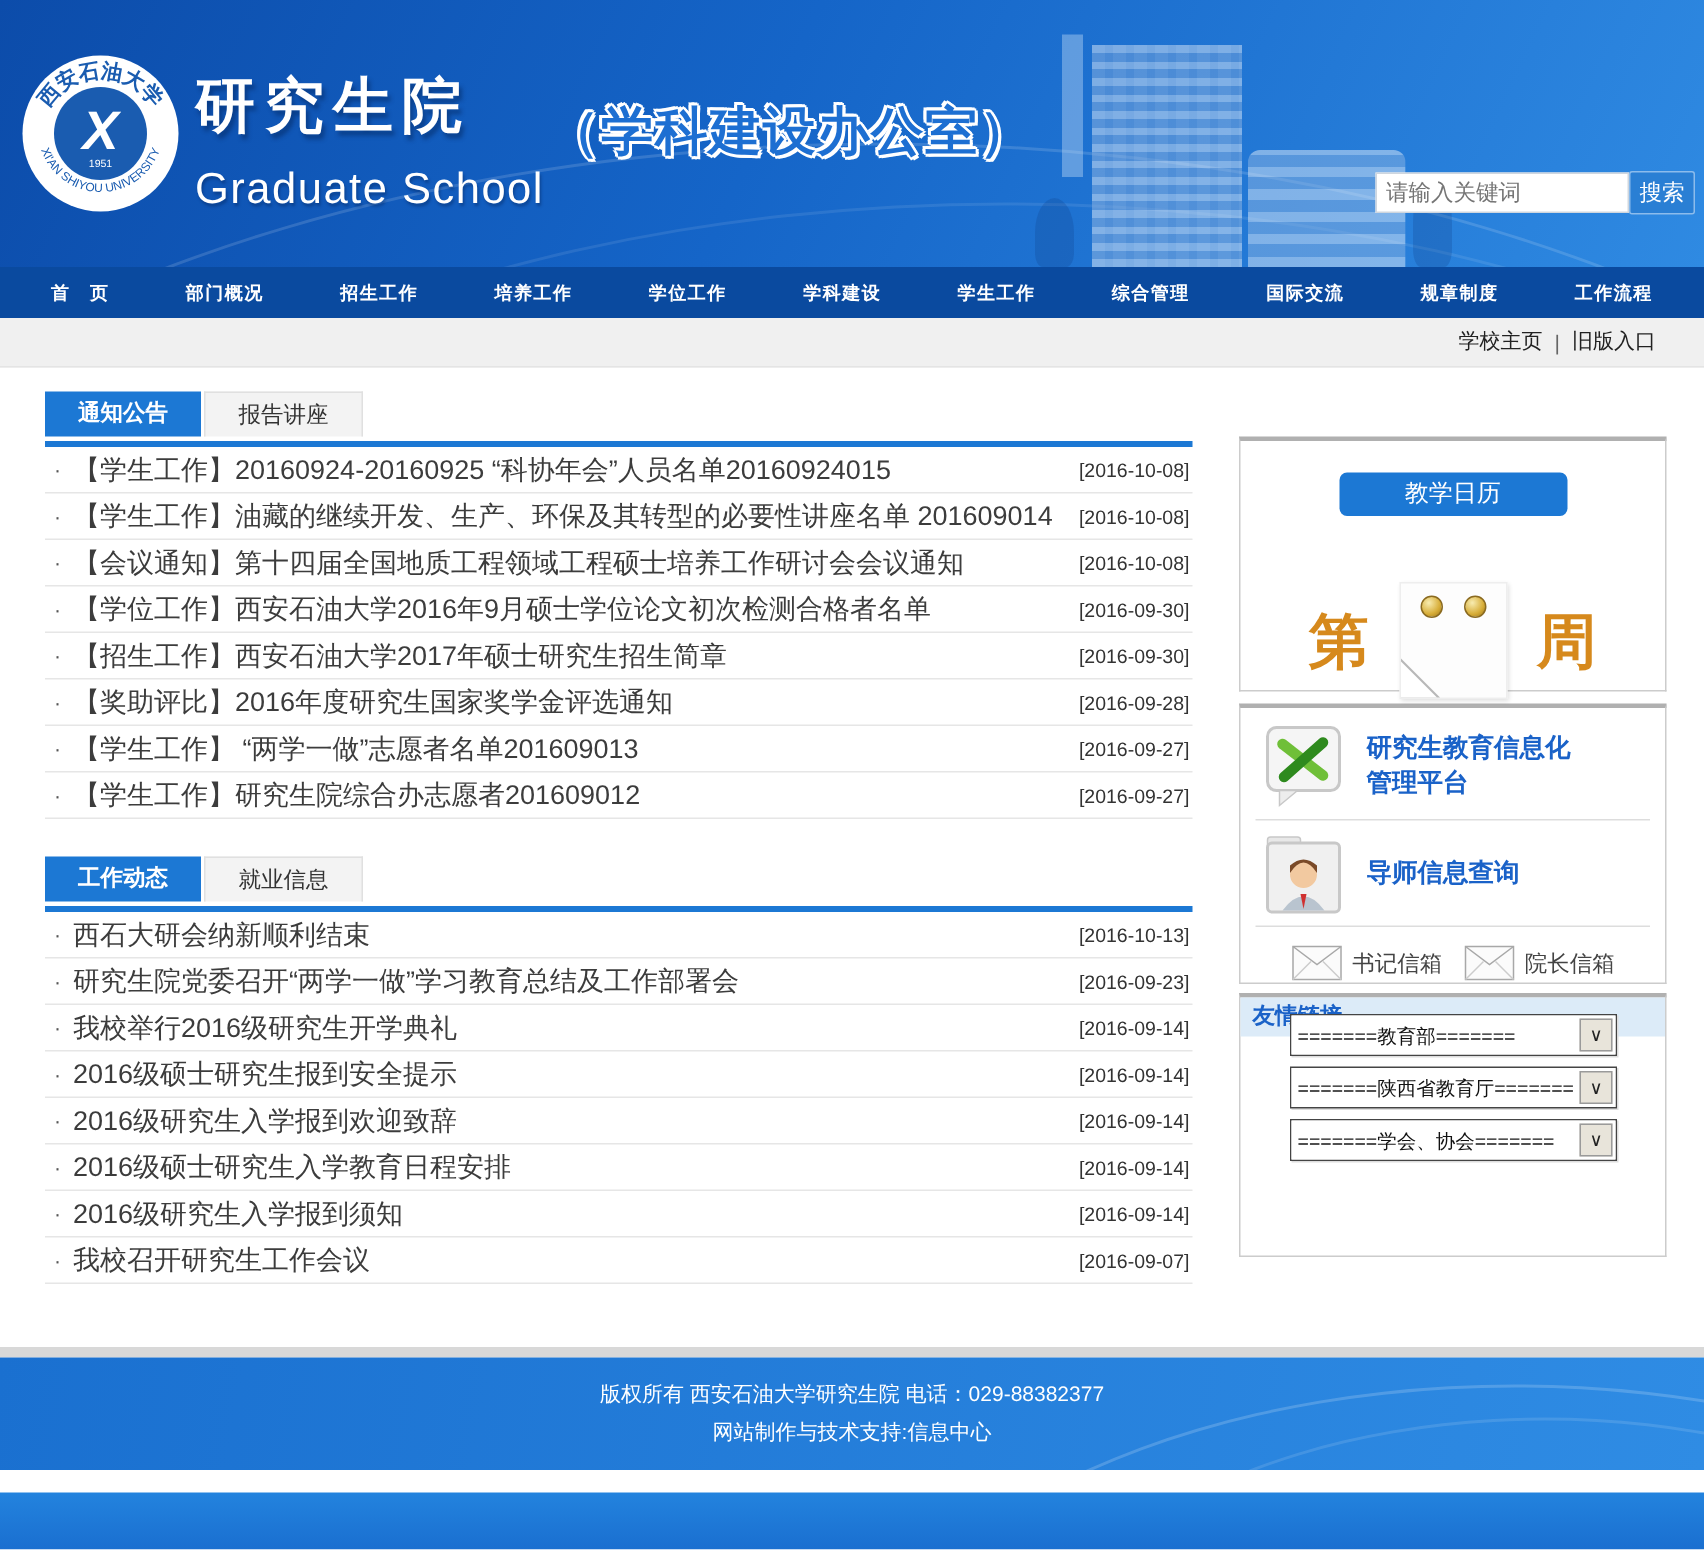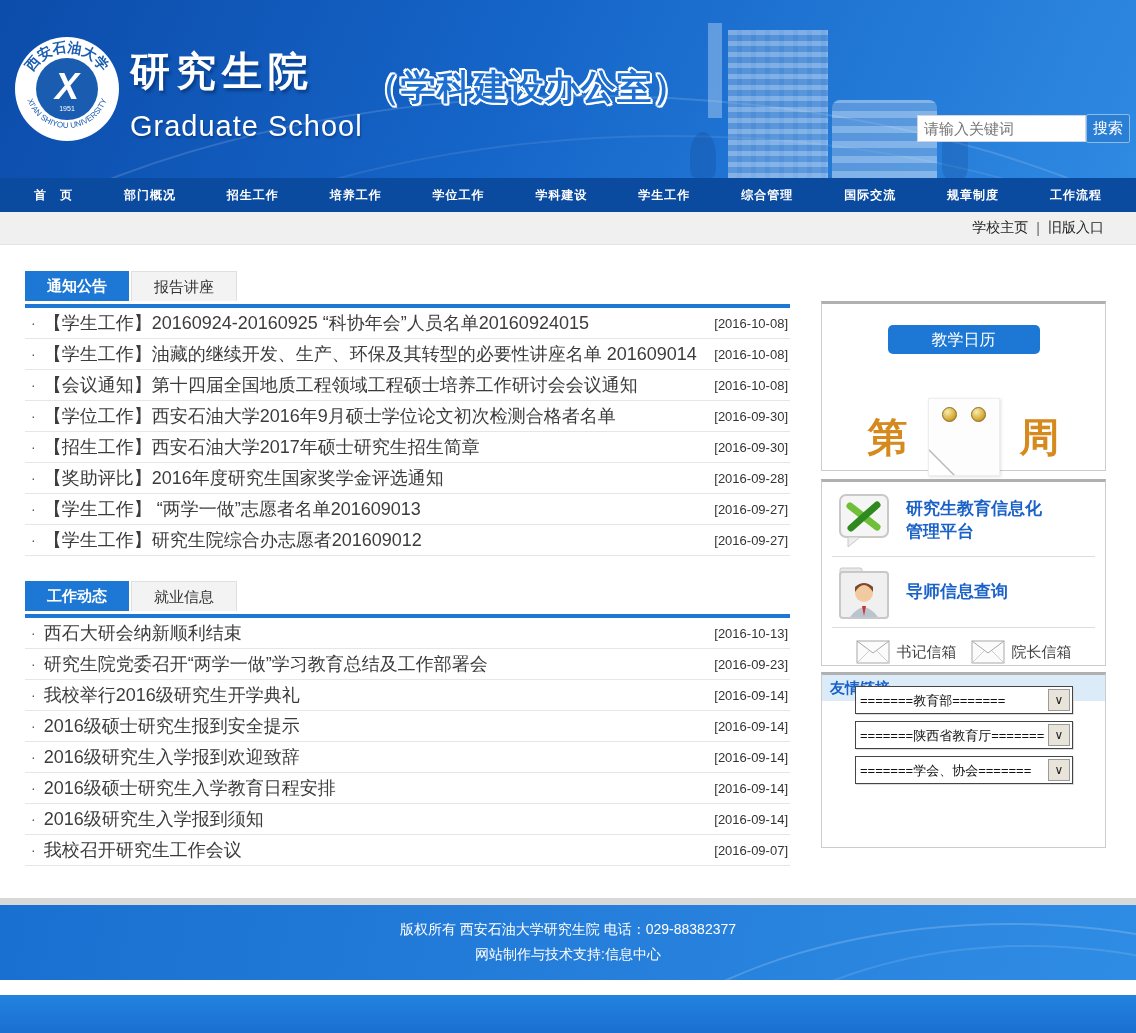--- a/index.html
+++ b/index.html
@@ -54,21 +54,21 @@
   }
   .nav-item { color:#fff; font-size:12px; font-weight:bold; text-decoration:none; letter-spacing:1px; cursor:pointer; }
   .subnav {
     height:33px; background:#f0f0f0; border-bottom:1px solid #e4e4e4;
     display:flex; align-items:center; justify-content:flex-end; padding-right:32px;
     font-size:14px; color:#222;
   }
   .subnav a { color:#222; text-decoration:none; cursor:pointer; }
   .subnav .sep { margin:0 8px; color:#666; }
   
-  .main { display:flex; padding:26px 25px 0 25px; height:653px; }
+  .main { display:flex; padding:16px 25px 0 25px; height:653px;justify-content:flex-end; }
   .left-col { width:765px; }
   .right-col { width:285px; margin-left:31px; }
   .tabs { display:flex; height:30px; }
   .tab {
     padding:0 22px; line-height:30px; font-size:15px; background:#f3f3f3;
     border:1px solid #e0e0e0; border-bottom:none; color:#333; cursor:pointer; margin-right:2px;
   }
   .tab.active { background:#1c78d4; color:#fff; font-weight:bold; border:none; }
   .tab-underline { height:4px; background:#1c78d4; margin-top:3px; }
   .news-list { list-style:none; }

